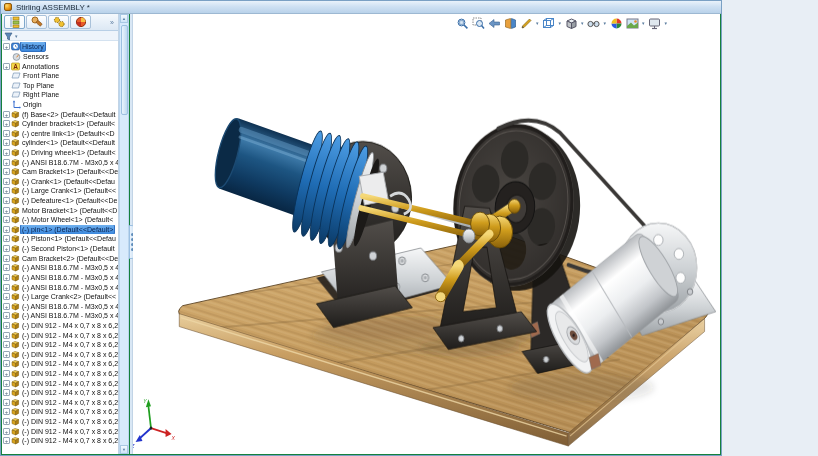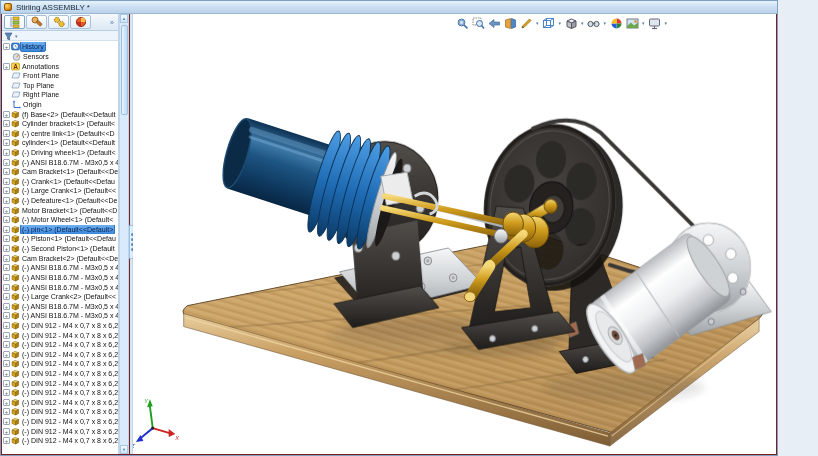--- a/index.html
+++ b/index.html
@@ -1,17 +1,17 @@
 <!DOCTYPE html>
 <html><head>
 <meta charset="utf-8">
 <style>
   html,body{margin:0;padding:0;background:#e8eef5;font-family:"Liberation Sans",sans-serif;}
   *{box-sizing:border-box;}
-  .window{position:relative;width:778px;height:456px;background:#7f1d1d;border:1px solid #7aa0c4;overflow:hidden;}
+  .window{position:relative;width:722px;height:456px;background:#15803d;border:1px solid #7aa0c4;overflow:hidden;}
   
   .titlebar{position:absolute;left:0;top:0;right:0;height:13px;
     background:linear-gradient(#e9f2fb,#cfe1f3 45%,#b9d2ea);border-bottom:1px solid #9db8d2;
     display:flex;align-items:center;padding-left:3px;}
   .appicon{width:8px;height:8px;margin-right:4px;border-radius:2px;
     background:radial-gradient(circle at 30% 30%,#ffd96a,#e8920f 60%,#a55a06);border:1px solid #8a5a10;}
   .title{font-size:8px;color:#1c2b3a;line-height:13px;white-space:nowrap;}
   
   .sidebar{position:absolute;left:1px;top:13px;width:117px;bottom:1px;background:#fff;border-right:1px solid #c2d4e6;}
   .tabs{height:17px;background:linear-gradient(#f5f9fd,#dce8f4);border-bottom:1px solid #b8cfe6;

